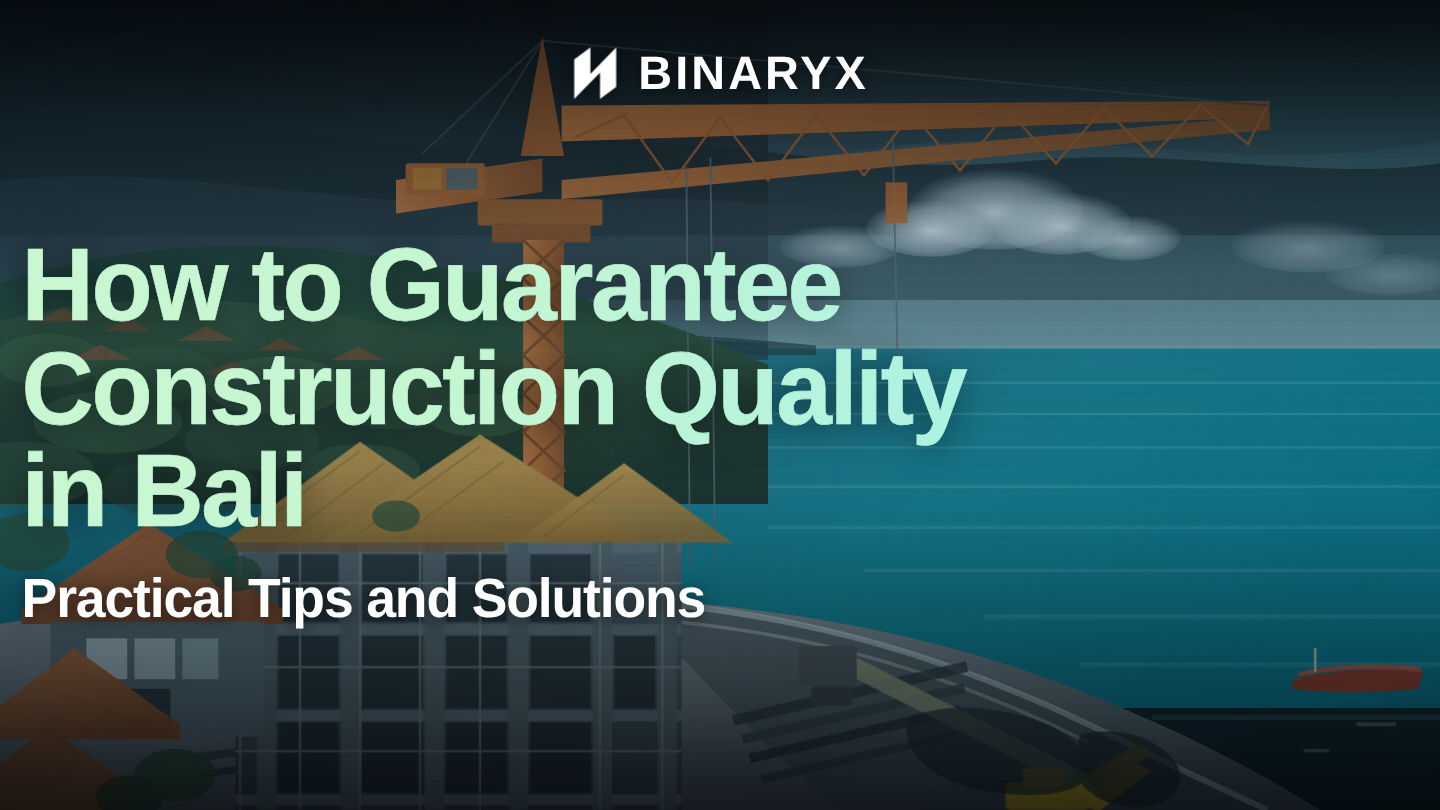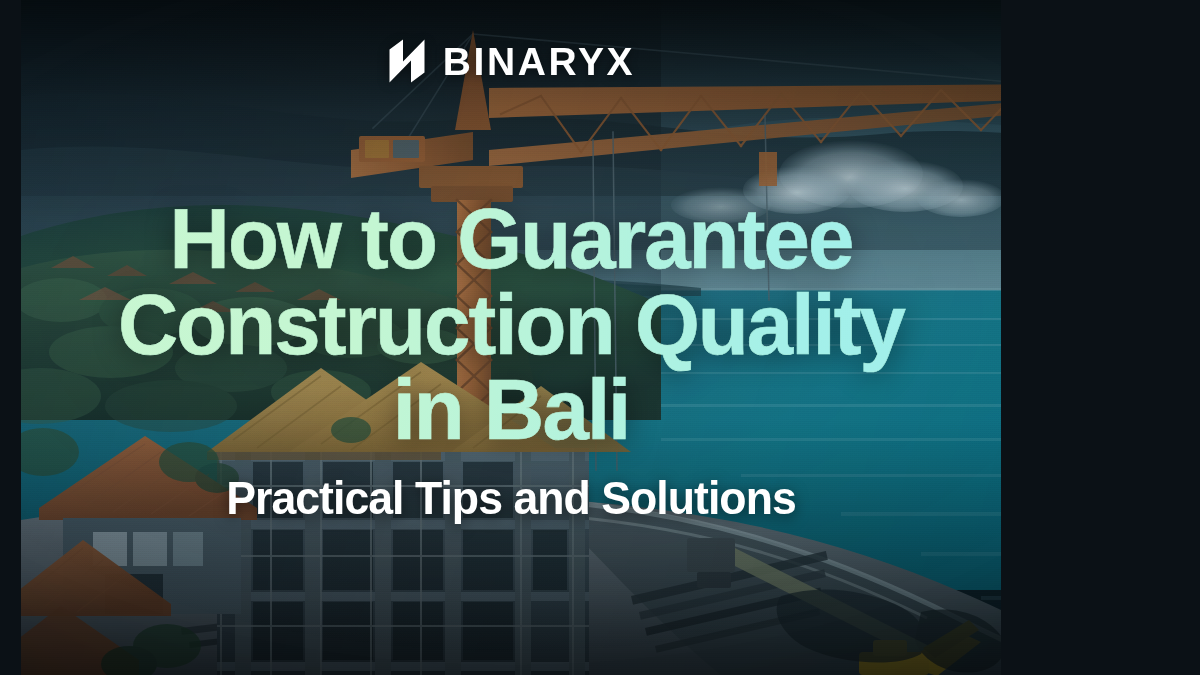--- a/index.html
+++ b/index.html
@@ -1,23 +1,22 @@
 <!DOCTYPE html>
 <html><head>
 <meta charset="utf-8">
 <style>
   html,body{margin:0;padding:0;background:#0b1116;}
   *{box-sizing:border-box;}
   .stage{
     position:relative;
-    width:980px;height:675px;
+    width:1200px;height:675px;
     overflow:hidden;
     font-family:"Liberation Sans","DejaVu Sans",sans-serif;
     background:#12202a;
-    margin-left:21px;
   }
   .layer{position:absolute;inset:0;}
   .bg-svg{position:absolute;inset:0;width:1200px;height:675px;display:block;}
 
   
   .grade{
     position:absolute;inset:0;
     background:
       linear-gradient(180deg, rgba(4,9,14,.62) 0%, rgba(6,14,20,.30) 16%, rgba(6,16,22,.05) 33%,
                               rgba(4,12,18,.10) 62%, rgba(3,9,14,.48) 88%, rgba(2,7,11,.70) 100%);
@@ -51,21 +50,21 @@
     font-weight:700;
     letter-spacing:2.6px;
     line-height:1;
     text-shadow:0 2px 10px rgba(0,0,0,.45);
     white-space:nowrap;
   }
 
   
   .hero{
     position:absolute;left:0;right:0;top:196px;
-    z-index:30;text-align:center;
+    z-index:30;
   }
   .headline{
     margin:0;padding:0;
     font-size:86px;
     font-weight:800;
     line-height:.995;
     letter-spacing:-2.0px;
     -webkit-text-stroke:0.6px rgba(190,245,215,.35);
     color:#c6f7cf;
     background-image:linear-gradient(100deg,#c9f7d1 0%,#c4f6d2 34%,#b4f3dd 58%,#a4f0e9 78%,#9fefec 100%);

